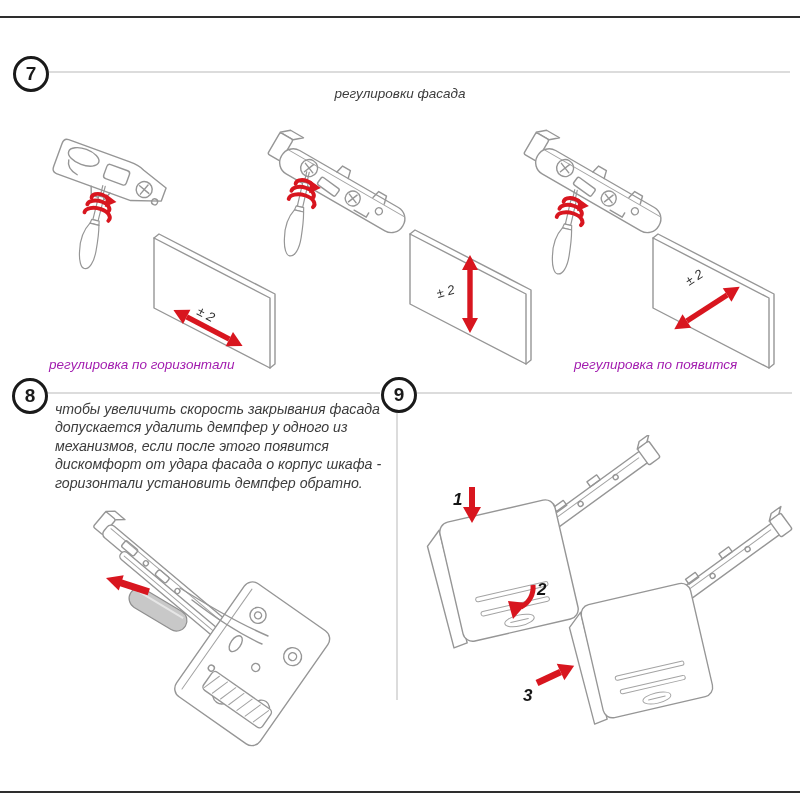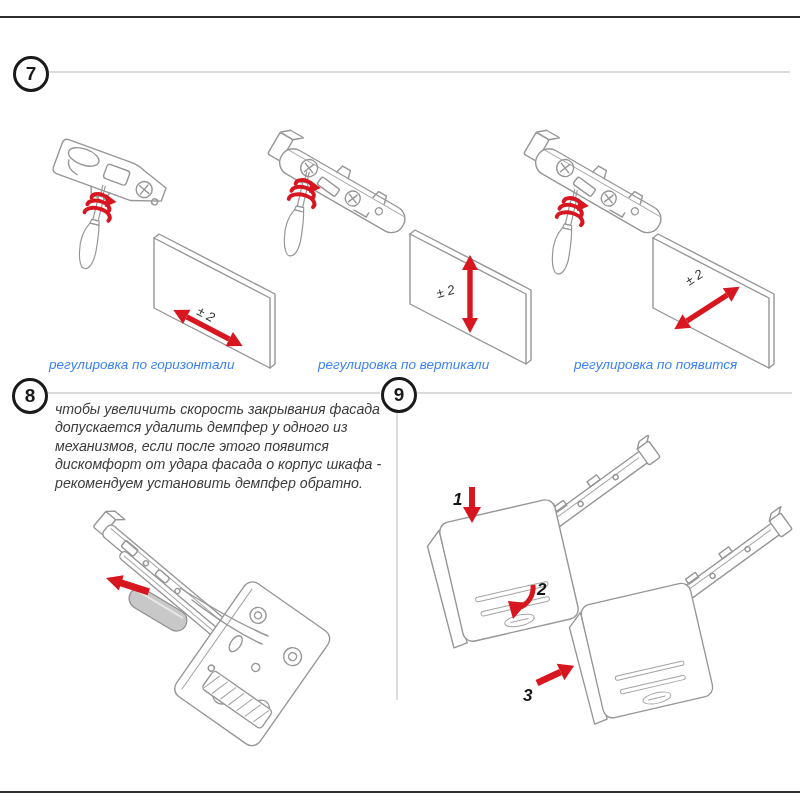--- a/index.html
+++ b/index.html
@@ -6,21 +6,21 @@
   .page{position:relative;width:800px;height:800px;background:#fff;overflow:hidden;
         font-family:"Liberation Sans",sans-serif;color:#3a3a3a;}
   .edge{position:absolute;left:0;width:800px;height:2px;background:#2e2e2e;}
   .badge{position:absolute;width:30px;height:30px;border:3px solid #1a1a1a;border-radius:50%;
          display:flex;align-items:center;justify-content:center;
          font-weight:600;font-size:19px;color:#1a1a1a;background:#fff;z-index:3;}
   .hline{position:absolute;height:2px;background:#dcdcdc;}
   .vline{position:absolute;width:2px;background:#dcdcdc;}
   .title{position:absolute;left:0;right:0;top:86px;text-align:center;
          font-style:italic;font-size:13.5px;color:#3c3c3c;}
-  .caption{position:absolute;font-style:italic;font-size:13.5px;color:#3b82f6;white-space:nowrap;}
+  .caption{position:absolute;font-style:italic;font-size:13.5px;color:#a21caf;white-space:nowrap;}
   .para{position:absolute;font-style:italic;font-size:14.2px;line-height:18.4px;
         color:#3c3c3c;white-space:pre-line;}
   .illus{position:absolute;}
   .ln{fill:none;stroke:#969696;stroke-width:1.4;stroke-linejoin:round;stroke-linecap:round;}
   .lnw{fill:#ffffff;stroke:#969696;stroke-width:1.4;stroke-linejoin:round;stroke-linecap:round;}
   .lnthin{fill:none;stroke:#a3a3a3;stroke-width:1;stroke-linecap:round;}
   .red-fill{fill:#d8161f;stroke:none;}
   .red-stroke{fill:none;stroke:#d8161f;stroke-width:4.6;stroke-linecap:round;}
   .red-stroke2{fill:none;stroke:#d8161f;stroke-width:5;stroke-linecap:butt;}
   .tol{font-family:"Liberation Sans",sans-serif;font-style:italic;font-size:13px;fill:#2e2e2e;}
@@ -92,20 +92,21 @@
         <circle class="ln" cx="68" cy="1" r="2.5"></circle>
         <circle class="ln" cx="112" cy="0" r="2.5"></circle>
       </g>
     </defs>
   </svg>
 
   <div class="badge" style="left:13px;top:56px">
     <span>7</span>
   </div>
   <div class="hline" style="left:47px;top:71px;width:743px"></div>
+  <div class="title">регулировки фасада</div>
 
   <svg class="illus" style="left:52px;top:106px" width="190" height="165" viewBox="0 0 190 165">
     <g transform="translate(12,32) rotate(20)">
       <path class="lnw" d="M5,0 H70 Q80,0 86,3 L113,12 V26 L84,36 H5 Q0,36 0,30 V6 Q0,0 5,0 Z"></path>
       <ellipse class="ln" cx="25" cy="11" rx="16" ry="8"></ellipse>
       <path class="ln" d="M12,19 q1,9 13,11"></path>
       <rect class="ln" x="50" y="9" width="24" height="15" rx="3"></rect>
       <circle class="ln" cx="93" cy="21" r="8"></circle>
       <path class="ln" d="M93,15 v12 M87,21 h12" transform="rotate(20 93 21)"></path>
       <circle class="ln" cx="107" cy="29" r="3"></circle>
@@ -142,39 +143,38 @@
 
   <svg class="illus" style="left:645px;top:222px" width="140" height="150" viewBox="0 0 140 150">
     <use href="#panelshape"></use>
     <g transform="translate(62,86) rotate(-33)">
       <use href="#darrow"></use>
     </g>
     <text class="tol" transform="translate(44,64) rotate(-33)">± 2</text>
   </svg>
 
   <div class="caption" style="left:49px;top:357px">регулировка по горизонтали</div>
-  <div class="caption" style="left:318px;top:357px">регулировка по вертикали</div>
   <div class="caption" style="left:574px;top:357px">регулировка по появится</div>
 
   <div class="badge" style="left:12px;top:378px">
     <span>8</span>
   </div>
   <div class="hline" style="left:46px;top:392px;width:334px"></div>
 
   <div class="badge" style="left:381px;top:377px">
     <span>9</span>
   </div>
   <div class="hline" style="left:415px;top:392px;width:377px"></div>
   <div class="vline" style="left:396px;top:410px;height:290px"></div>
 
   <div class="para" style="left:55px;top:400px;width:330px">чтобы увеличить скорость закрывания фасада
 допускается удалить демпфер у одного из
 механизмов, если после этого появится
 дискомфорт от удара фасада о корпус шкафа -
-рекомендуем установить демпфер обратно.</div>
+горизонтали установить демпфер обратно.</div>
 
   <svg class="illus" style="left:72px;top:492px" width="292" height="296" viewBox="0 0 292 296">
 
     <g transform="translate(30,24) rotate(40)">
       <path class="ln" d="M0,-6 l7,-6 h13 l-7,6"></path>
       <rect class="lnw" x="0" y="-6" width="13" height="20" rx="2"></rect>
       <rect class="lnw" x="11" y="0" width="160" height="15" rx="5"></rect>
       <line class="lnthin" x1="15" y1="4" x2="168" y2="4"></line>
       <rect class="ln" x="34" y="3" width="16" height="8" rx="2"></rect>
       <circle class="ln" cx="64" cy="8" r="2.5"></circle>

